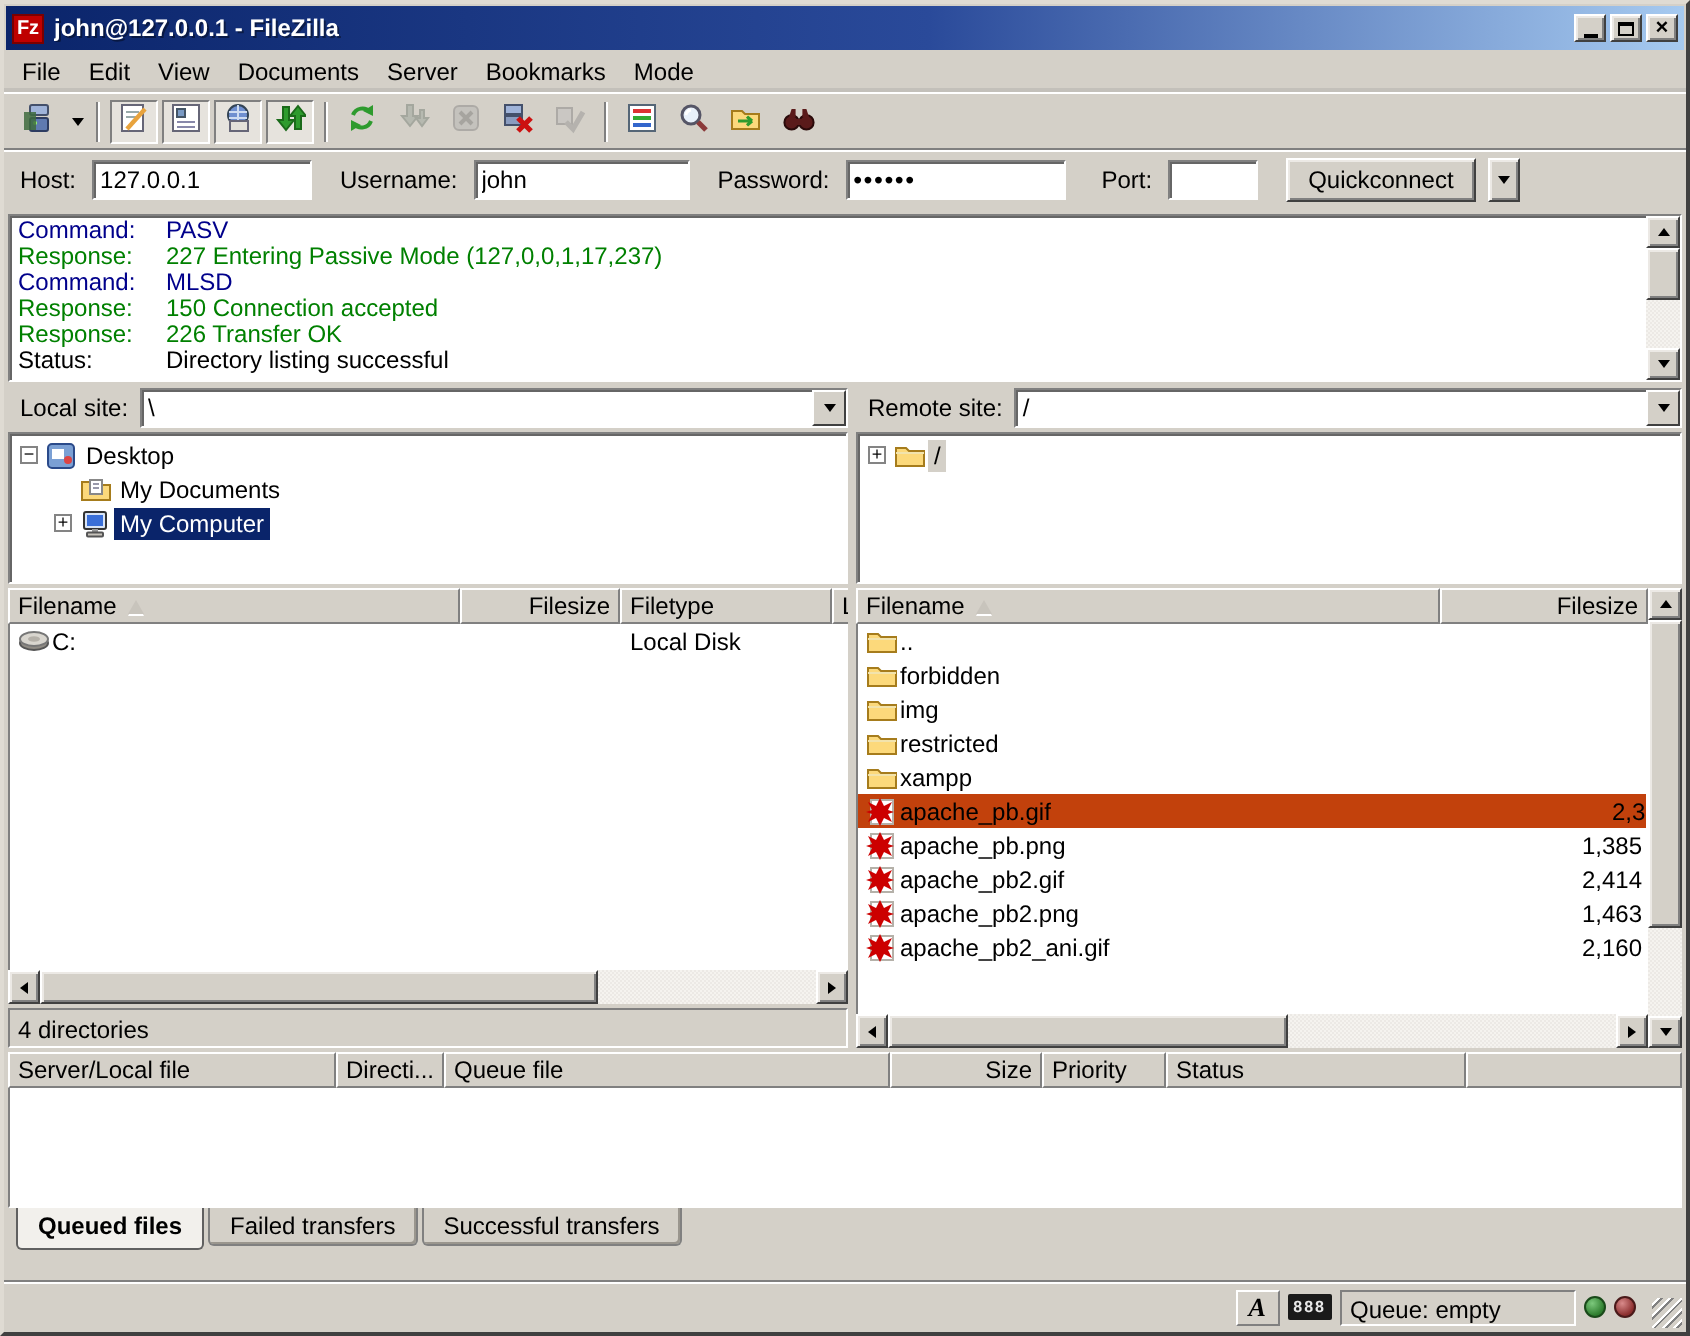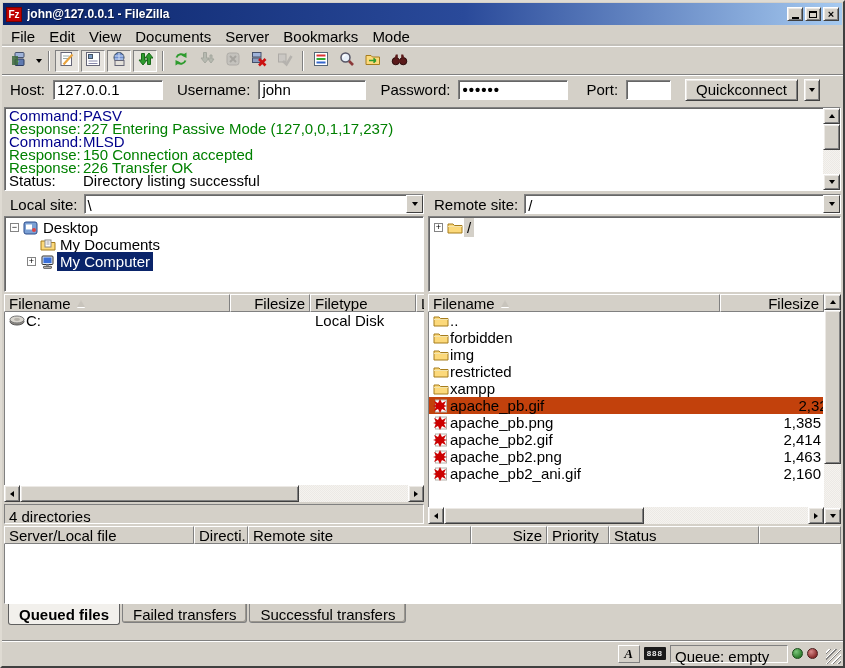--- a/index.html
+++ b/index.html
@@ -1,17 +1,17 @@
 <!DOCTYPE html>
 <html><head>
 <meta charset="utf-8">
 <style>
   * { box-sizing: border-box; margin:0; padding:0; }
   html,body { width:845px; height:668px; background:#D4D0C8; overflow:hidden; }
-  body, input, button { font-family:"Liberation Sans", sans-serif; font-size:15px; color:#000; }
+  body, input, button { font-family:"Liberation Sans", sans-serif; font-size:12px; color:#000; }
 
   .window { width:845px; height:668px; display:flex; flex-direction:column;
     background:#D4D0C8; border:2px solid; border-color:#DFDBD3 #404040 #404040 #DFDBD3; }
 
   
   .titlebar { height:22px; margin:1px; background:linear-gradient(90deg,#0A246A 0%,#2A4A9A 55%,#A6CAF0 100%);
     display:flex; align-items:center; padding:0 3px; flex:none; }
   .app-icon { width:16px; height:15px; background:#BF0000; color:#fff; font-weight:bold; font-size:10px;
     display:flex; align-items:center; justify-content:center; border:1px solid #7a0000; flex:none; }
   .title-text { color:#fff; font-weight:bold; font-size:12px; margin-left:5px; flex:1;
@@ -628,28 +628,28 @@
           <span class="sb-btn">
               <span class="tri-down"></span>
             </span>
         </div>
       </div>
     </div>
   </div>
 
   <div class="queue">
     <div class="list-header" id="queue-header">
-        <span class="hcell" style="width: 190px;">
+        <span class="hcell" style="width: 164px;">
           <span>Server/Local file</span>
         </span>
         <span class="hcell" style="width: 54px;">
           <span>Directi...</span>
         </span>
         <span class="hcell" style="width: 223px;">
-          <span>Remote site</span>
+          <span>Queue file</span>
         </span>
         <span class="hcell right" style="width: 76px;">
           <span>Size</span>
         </span>
         <span class="hcell" style="width: 62px;">
           <span>Priority</span>
         </span>
         <span class="hcell" style="width: 150px;">
           <span>Status</span>
         </span>

